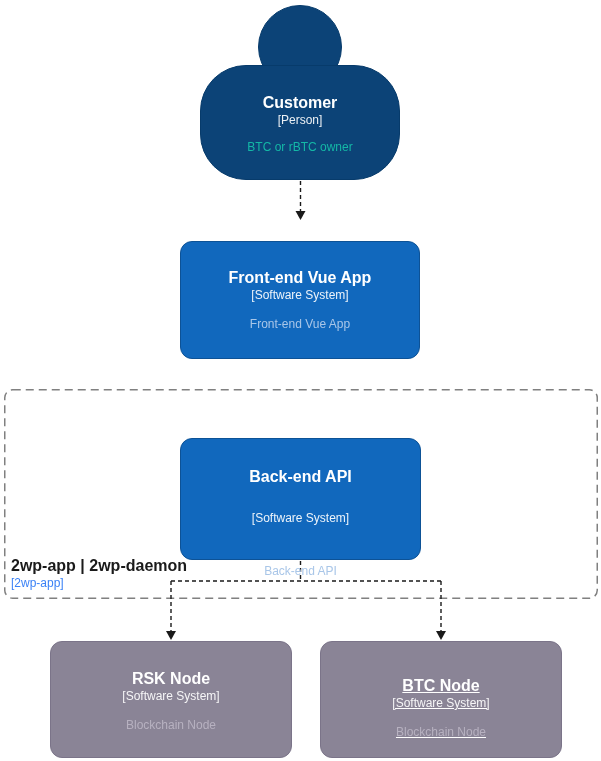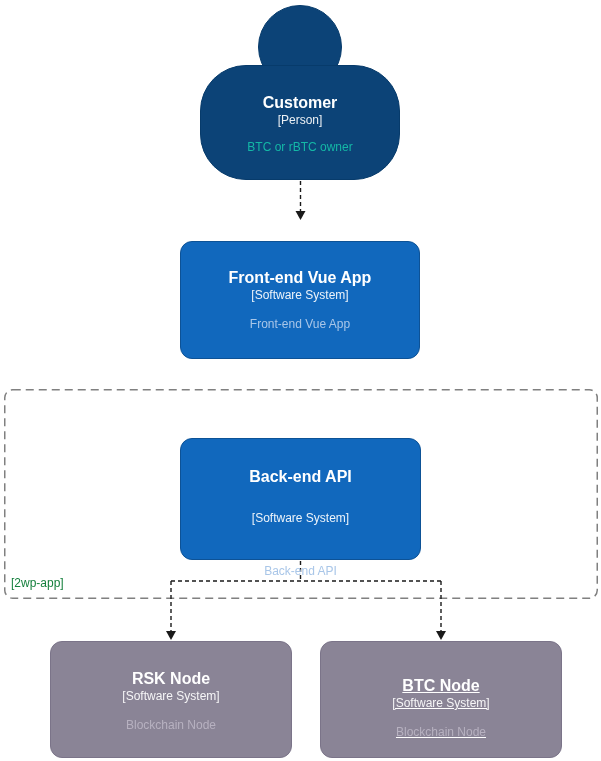--- a/index.html
+++ b/index.html
@@ -64,21 +64,21 @@
   
   .boundary-label{
     position:absolute;left:11px;top:556px;
     font-size:16px;font-weight:bold;line-height:19px;
     color:var(--label-color,#1a1a1a);
     white-space:nowrap;
   }
   .boundary-sublabel{
     position:absolute;left:11px;top:576px;
     font-size:12px;line-height:14px;
-    color:#15803d;
+    color:#3b82f6;
     white-space:nowrap;
   }
 </style>
 </head>
 <body>
 
 <div id="canvas">
 
   <svg id="connector-layer" viewBox="0 0 601 761" xmlns="http://www.w3.org/2000/svg">
 
@@ -109,20 +109,21 @@
     <div class="subtitle">[Software System]</div>
     <div class="desc">Front-end Vue App</div>
   </div>
 
   <div class="node system" id="node-backend">
     <div class="title">Back-end API</div>
     <div class="subtitle">[Software System]</div>
     <div class="desc">Back-end API</div>
   </div>
 
+  <div class="boundary-label">2wp-app | 2wp-daemon</div>
   <div class="boundary-sublabel">[2wp-app]</div>
 
   <div class="node greynode" id="node-rsk">
     <div class="title">RSK Node</div>
     <div class="subtitle">[Software System]</div>
     <div class="desc">Blockchain Node</div>
   </div>
 
   <div class="node greynode" id="node-btc">
     <div class="title">BTC Node</div>

